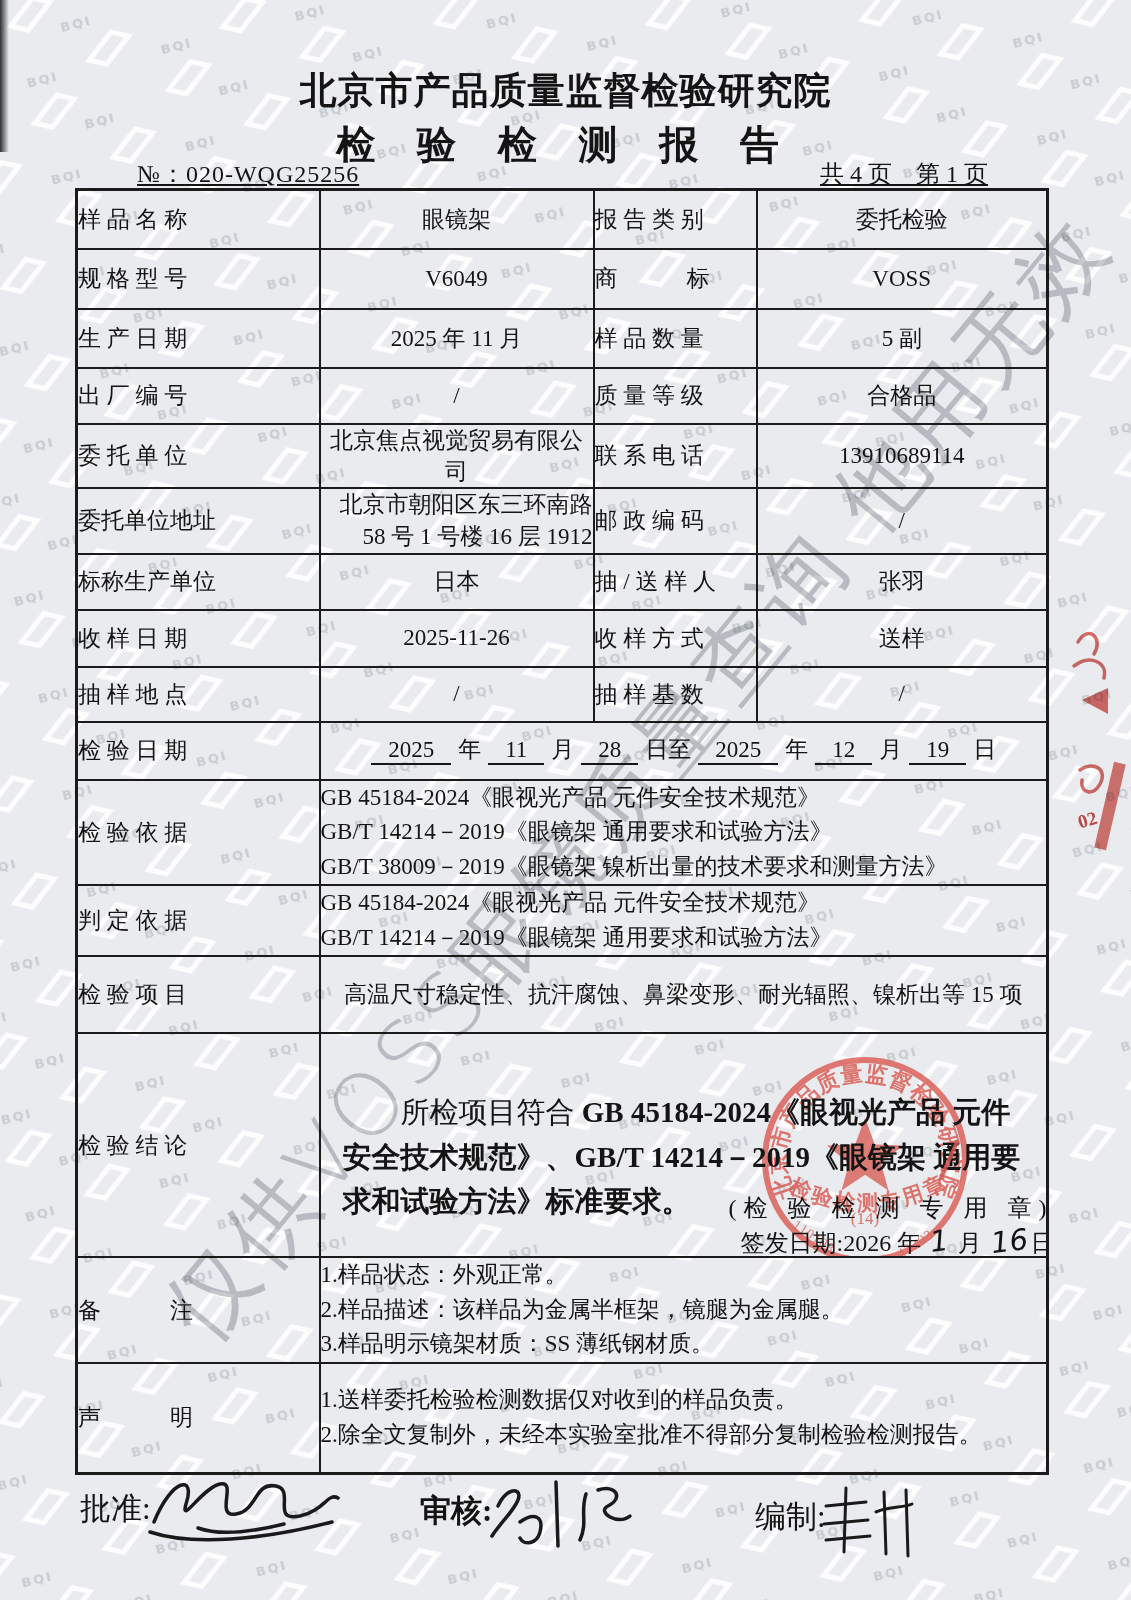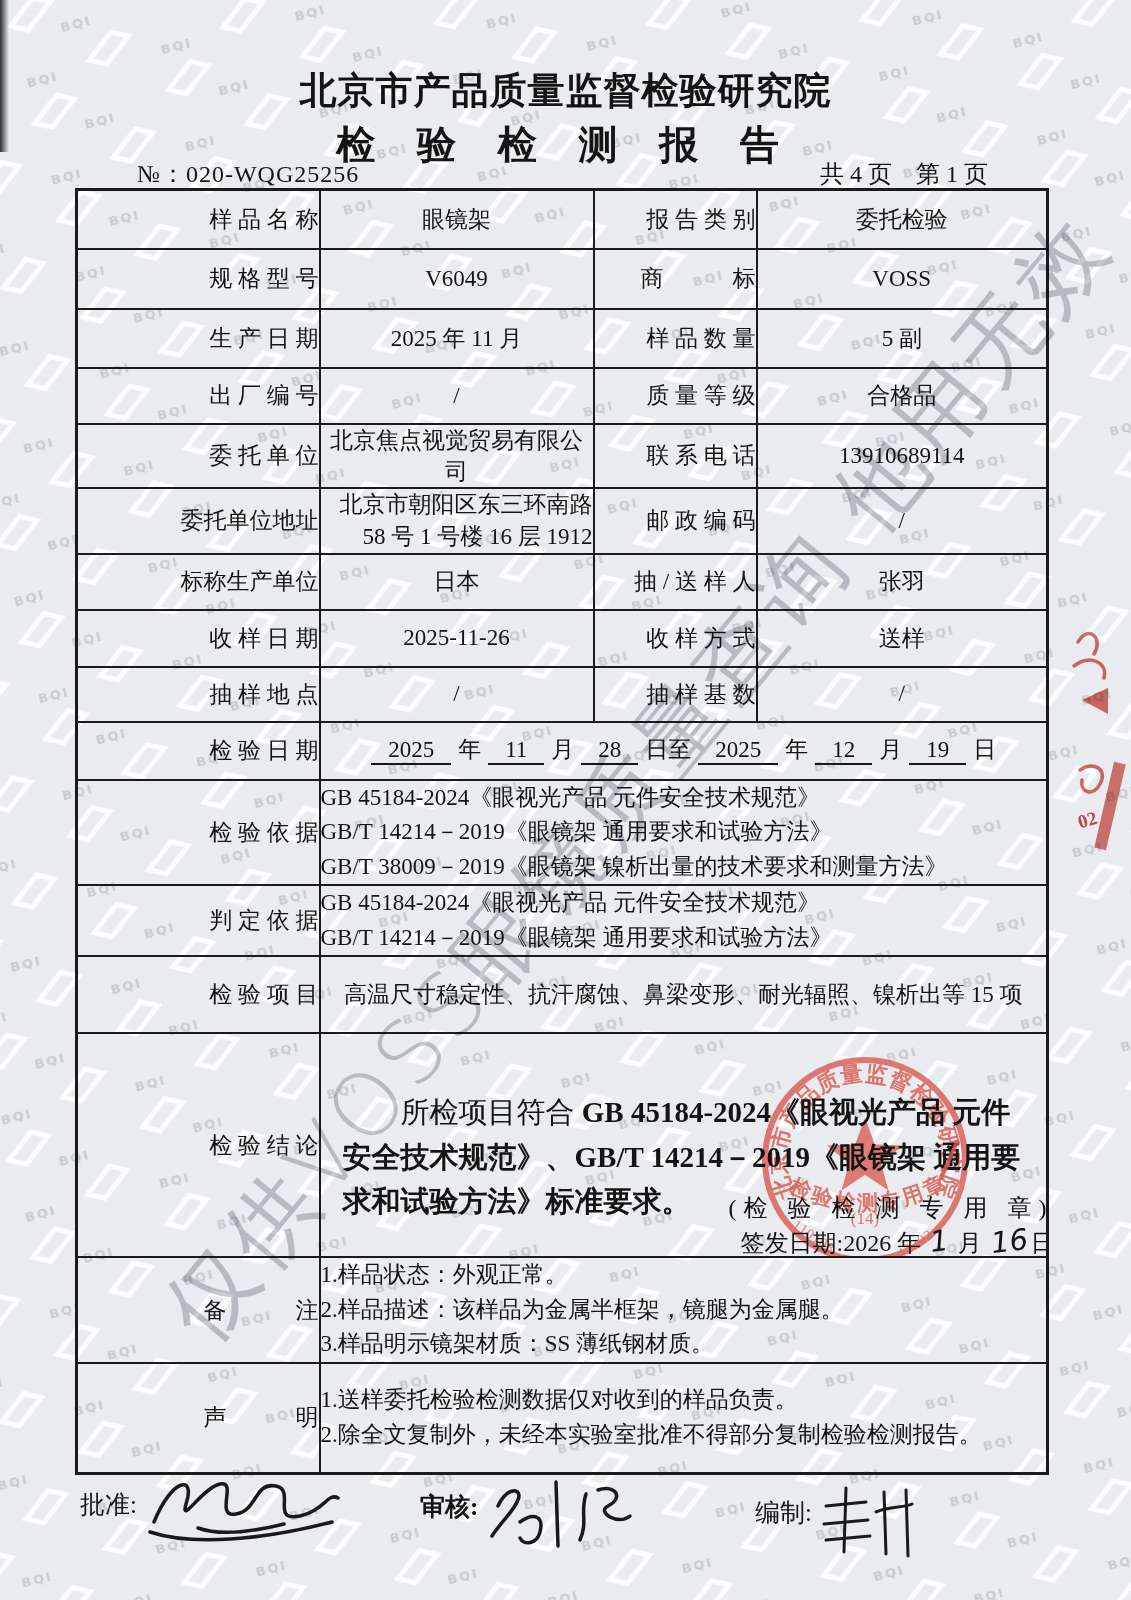--- a/index.html
+++ b/index.html
@@ -7,30 +7,30 @@
         font-family:"Liberation Serif","DejaVu Serif",serif;color:#141414;}
   .bgpat{position:absolute;left:0;top:0;z-index:0;}
   .scan-edge{position:absolute;left:0;top:0;width:9px;height:152px;
              background:linear-gradient(to right,#2c2f33,rgba(44,47,51,0));z-index:5;}
   
   .institute{position:absolute;left:0;top:66px;width:100%;text-align:center;
              font-size:37px;font-weight:600;letter-spacing:1px;z-index:2;}
   .doc-title{position:absolute;left:0;top:118px;width:100%;text-align:center;
              font-size:39px;font-weight:700;letter-spacing:16px;z-index:2;}
   .meta-row{position:absolute;left:75px;top:158px;width:971px;display:flex;
-            justify-content:space-between;z-index:2;font-size:24px;}
+            justify-content:space-between;z-index:2;font-size:24px;text-decoration:underline;}
   .meta-no{margin-left:62px;letter-spacing:1px;}
   .meta-pages{margin-right:58px;}
   
   table.rpt{position:absolute;left:75px;top:188px;width:971px;z-index:2;
             border-collapse:collapse;table-layout:fixed;}
   table.rpt{border:3px solid #1b1b1b;}
   table.rpt td{border:2px solid #1b1b1b;font-size:23px;vertical-align:middle;
                padding:0;overflow:hidden;}
-  td.lab{text-align:right;}
+  td.lab{text-align:left;}
   td.val{text-align:center;}
   td.val-left{text-align:right;padding:2px 6px 2px 10px;line-height:1.35;}
   td.txt{padding:4px 8px 4px 14px;line-height:1.5;}
   td.ctr{text-align:center;}
   .dateCell{text-align:center;}
   .dv{display:inline-block;border-bottom:2px solid #161616;padding:0 17px;margin:12px 4px;}
   .du{margin:0 3px;}
   
   td.conc{position:relative;}
   .conc-p{padding:24px 14px 0 22px;text-indent:2em;line-height:1.55;font-size:29px;
@@ -43,21 +43,21 @@
         display:inline-block;transform:rotate(-7deg);padding:0 3px;}
   .stampsvg{position:absolute;left:424px;top:6px;z-index:1;mix-blend-mode:multiply;opacity:.92;}
   
   .diagwm{position:absolute;left:185px;top:1268px;width:1320px;z-index:3;
           transform:rotate(-50.5deg);transform-origin:0 50%;
           font-family:"DejaVu Sans",sans-serif;font-weight:300;font-size:88px;
           letter-spacing:6px;color:#7d838b;opacity:.42;mix-blend-mode:multiply;
           pointer-events:none;white-space:nowrap;}
   
   .sigrow{position:absolute;left:0;top:1466px;width:1131px;height:120px;z-index:2;}
-  .siglabel{position:absolute;font-size:25px;}
+  .siglabel{position:absolute;font-size:31px;}
   .sig-a{left:80px;top:22px;}
   .sig-r{left:420px;top:24px;font-weight:bold;}
   .sig-p{left:755px;top:30px;}
   .sigsvg{position:absolute;}
   .edgefrag{position:absolute;z-index:4;mix-blend-mode:multiply;}
   .redtick{position:absolute;left:935px;top:1138px;z-index:4;}
 </style>
 </head>
 <body>
 

